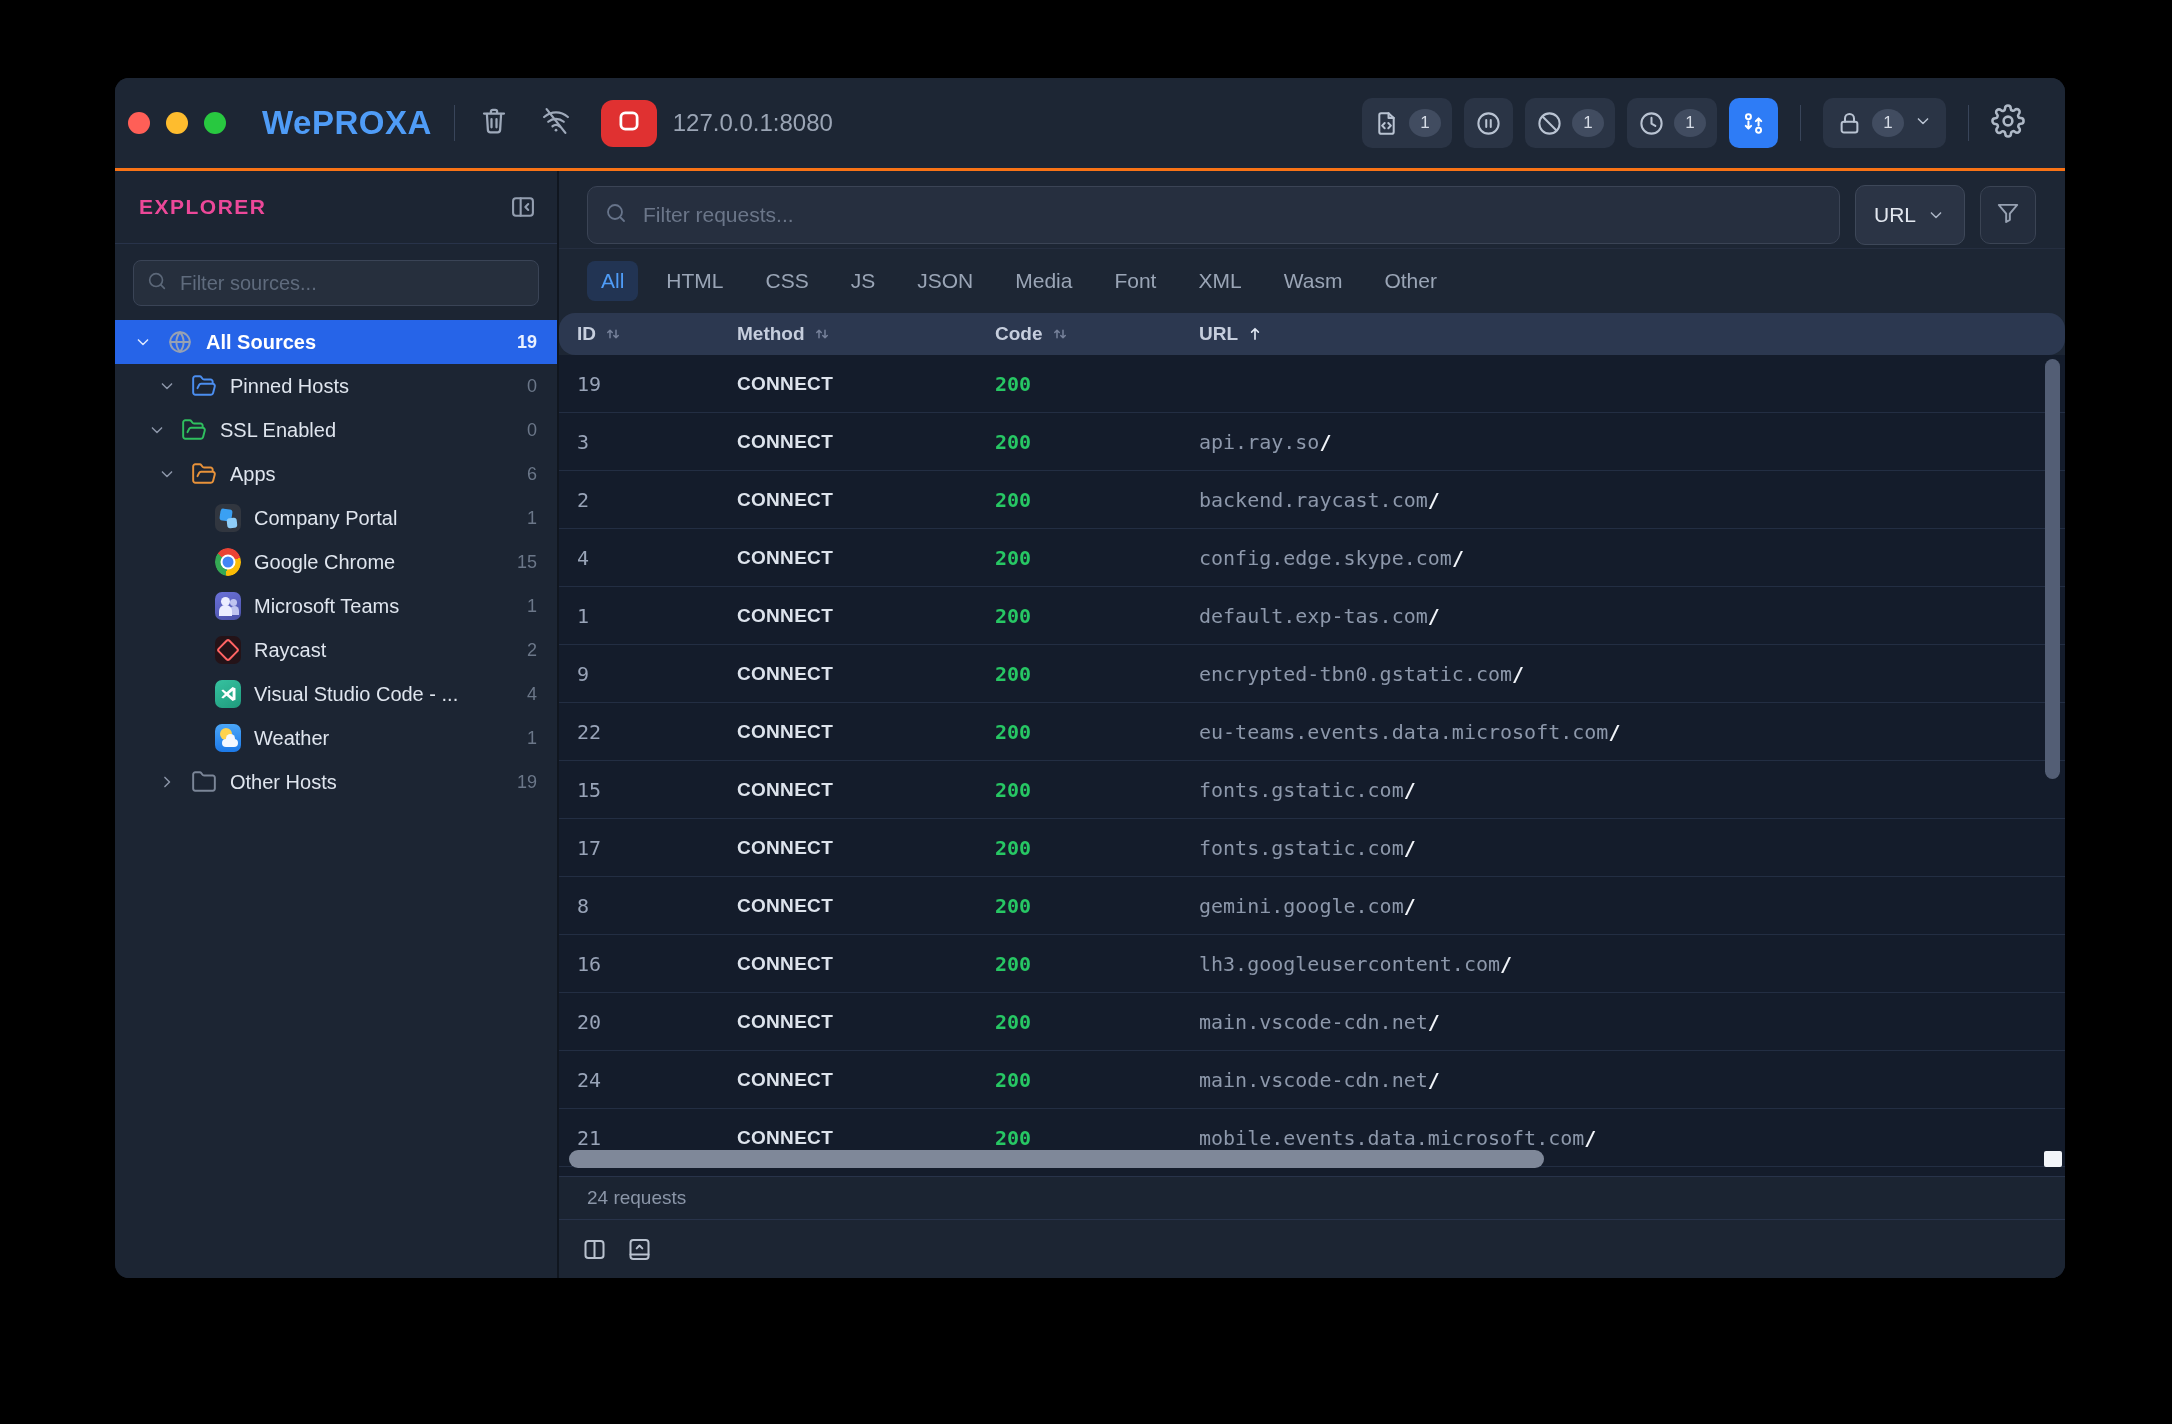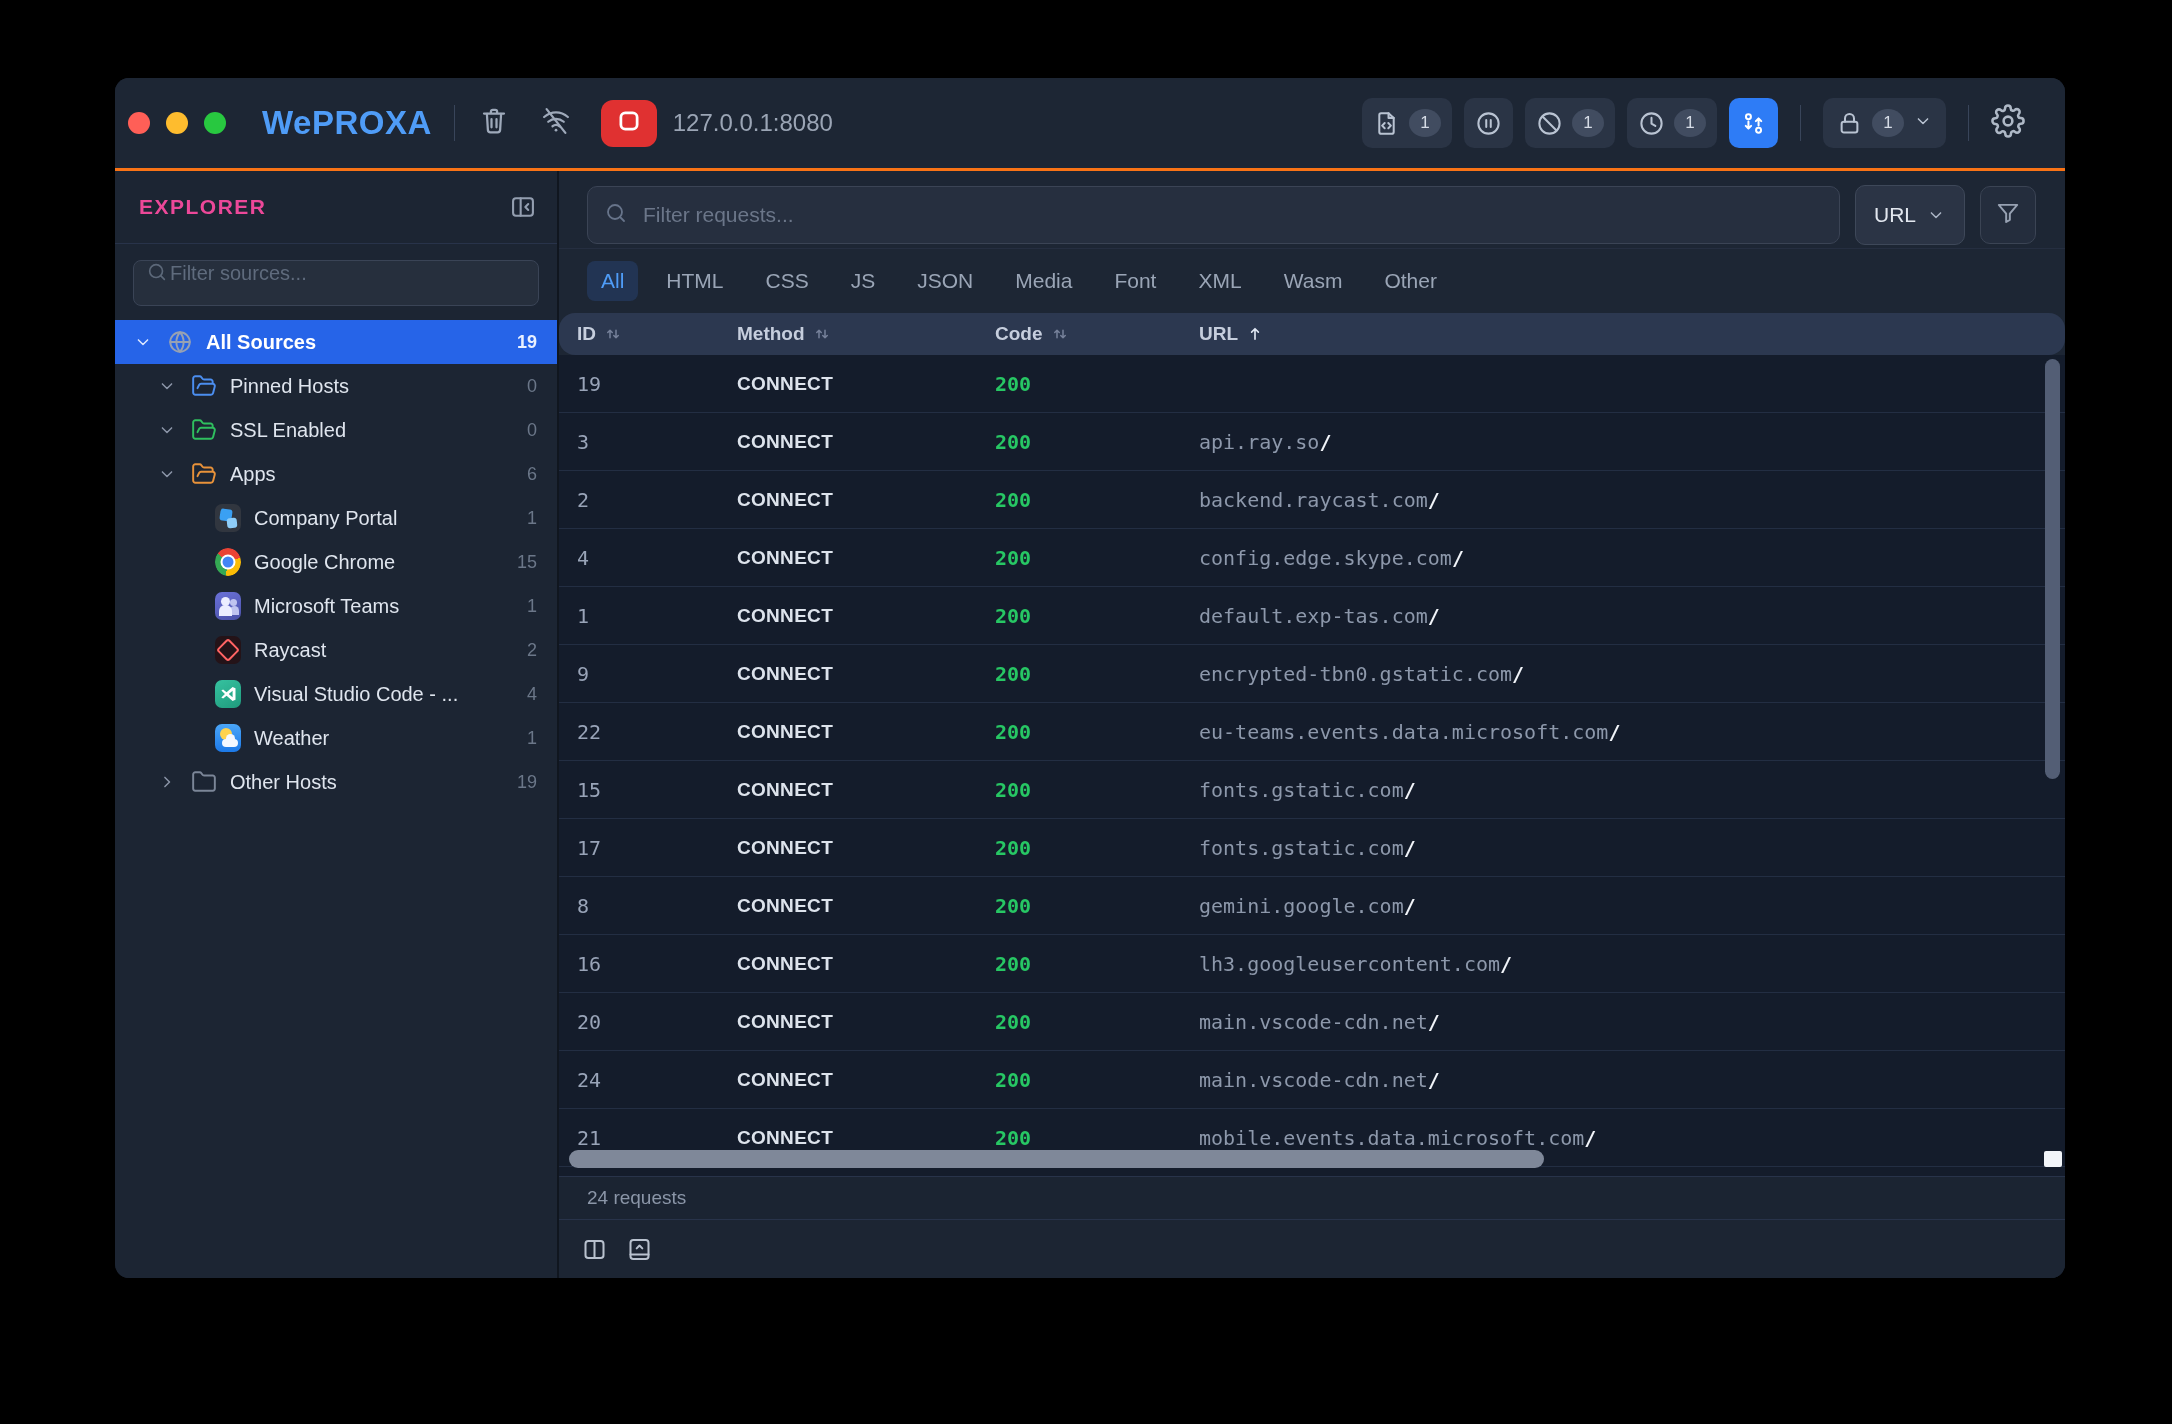--- a/index.html
+++ b/index.html
@@ -37,21 +37,21 @@
   .window-body{flex:1;display:flex;min-height:0;}
   .sidebar{width:442px;flex:0 0 442px;background:#1c2533;border-right:2px solid #10161f;display:flex;flex-direction:column;}
   .main{flex:1;display:flex;flex-direction:column;min-width:0;background:#1d2634;}
 
   
   .sidebar-header{height:72px;flex:0 0 72px;display:flex;align-items:center;justify-content:space-between;
     padding:0 20px 0 24px;border-bottom:1px solid #28334a;}
   .explorer-title{color:#ec4899;font-size:21px;font-weight:bold;letter-spacing:1.5px;}
   .collapse{color:#939eb0;display:inline-flex;} .collapse svg{width:28px;height:28px;}
   .sidebar-search{margin:16px 18px 14px 18px;height:44px;border-radius:8px;background:#262f3d;border:1px solid #3a4456;
-    display:flex;align-items:flex-start;padding:0 12px;}
+    display:flex;align-items:center;padding:0 12px;gap:10px;}
   .sidebar-search svg{width:22px;height:22px;color:#5c6879;}
   .sidebar-search input{background:transparent;border:none;outline:none;color:#dfe5ee;font-size:20px;width:100%;
     font-family:"Liberation Sans",sans-serif;}
   .sidebar-search input::placeholder{color:#5f6b7d;}
   .tree{flex:1;}
   .tree-row{height:44px;display:flex;align-items:center;padding-right:20px;}
   .tree-row.selected{background:var(--selection,#2664e8);}
   .tr-chev{width:34px;flex:0 0 34px;color:#8b95a8;display:inline-flex;align-items:center;}
   .tr-chev svg{width:20px;height:20px;}
   .tree-row.selected .tr-chev{color:#dce7ff;}
@@ -286,21 +286,21 @@
                 </svg>
               </span>
               <span class="tr-icon ic-folder-blue">
                 <svg viewBox="0 0 24 24" fill="none" stroke="currentColor" stroke-width="1.8" stroke-linecap="round" stroke-linejoin="round">
                   <path d="m6 14 1.45-2.9A2 2 0 0 1 9.24 10H20a2 2 0 0 1 1.94 2.5l-1.55 6a2 2 0 0 1-1.94 1.5H4a2 2 0 0 1-2-2V5c0-1.1.9-2 2-2h3.93a2 2 0 0 1 1.66.9l.82 1.2a2 2 0 0 0 1.66.9H18a2 2 0 0 1 2 2v2"></path>
                 </svg>
               </span>
               <span class="tr-label">Pinned Hosts</span>
               <span class="tr-count">0</span>
             </div>
-            <div class="tree-row" style="padding-left:42px">
+            <div class="tree-row" style="padding-left:32px">
               <span class="tr-chev">
                 <svg viewBox="0 0 24 24" fill="none" stroke="currentColor" stroke-width="1.8" stroke-linecap="round" stroke-linejoin="round">
                   <path d="M6.5 9.5 12 15l5.5-5.5"></path>
                 </svg>
               </span>
               <span class="tr-icon ic-folder-green">
                 <svg viewBox="0 0 24 24" fill="none" stroke="currentColor" stroke-width="1.8" stroke-linecap="round" stroke-linejoin="round">
                   <path d="m6 14 1.45-2.9A2 2 0 0 1 9.24 10H20a2 2 0 0 1 1.94 2.5l-1.55 6a2 2 0 0 1-1.94 1.5H4a2 2 0 0 1-2-2V5c0-1.1.9-2 2-2h3.93a2 2 0 0 1 1.66.9l.82 1.2a2 2 0 0 0 1.66.9H18a2 2 0 0 1 2 2v2"></path>
                 </svg>
               </span>

